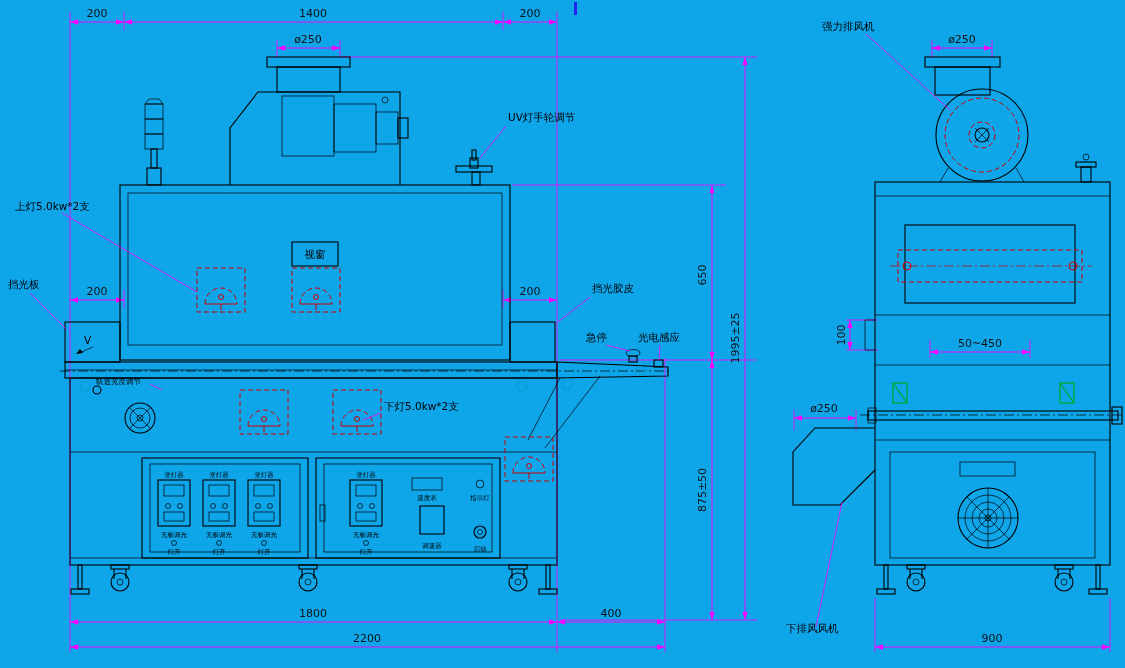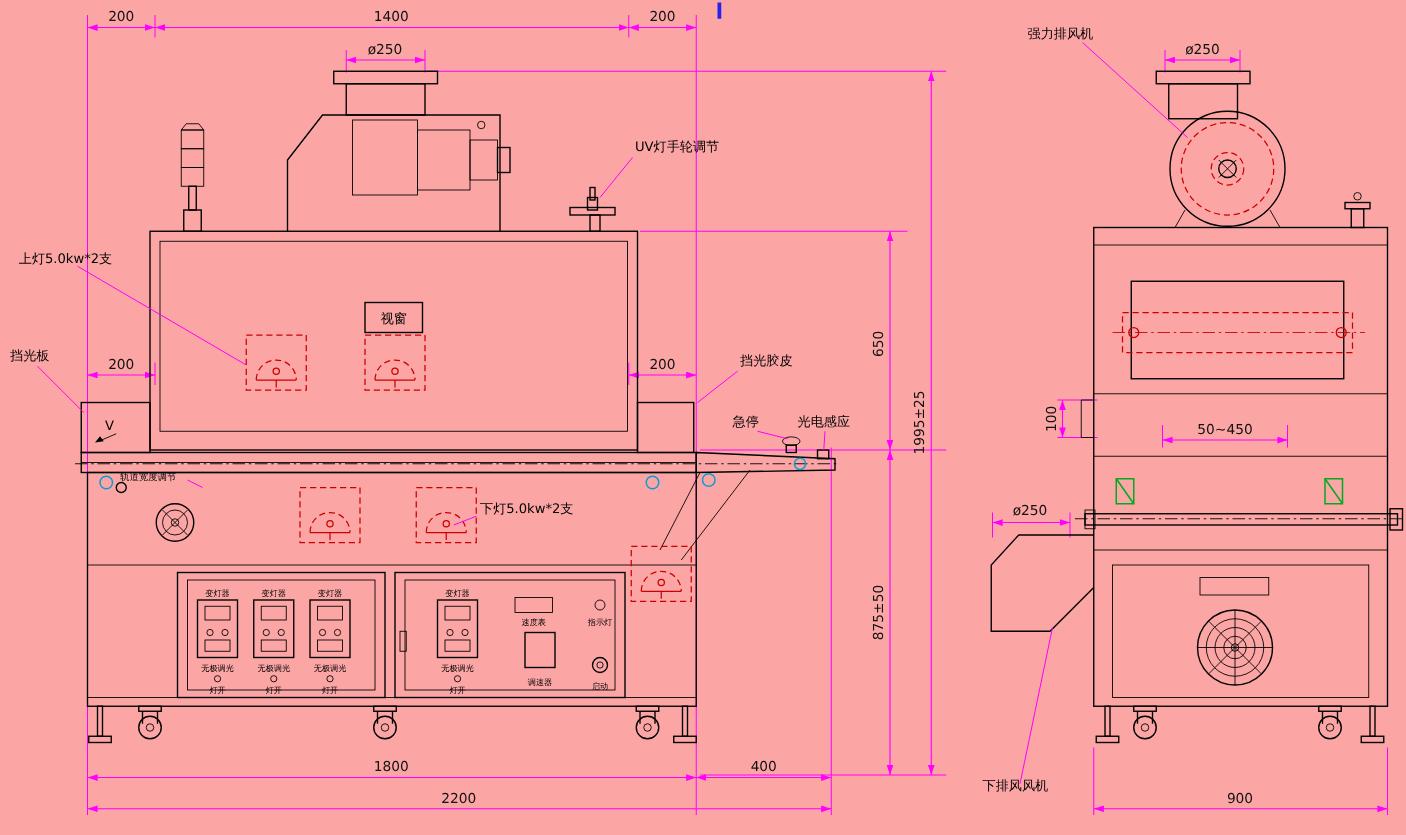--- a/index.html
+++ b/index.html
@@ -1,16 +1,16 @@
 <!DOCTYPE html>
 <html><head>
 <meta charset="utf-8">
 <style>
   html,body{margin:0;padding:0;background:#ffffff;}
-  #stage{position:relative;width:1125px;height:668px;background:#fca5a5;overflow:hidden;}
+  #stage{position:relative;width:1125px;height:668px;background:#0ea5e9;overflow:hidden;}
   svg text{font-family:"DejaVu Sans", sans-serif;}
   .dimtxt{font-size:11px;fill:#111;}
   .lbl{font-size:10.5px;fill:#000;}
   .tiny{font-size:6.5px;fill:#000;}
   .dim{stroke:#ff00ff;stroke-width:0.9;fill:none;}
   .ext{stroke:#ff00ff;stroke-width:0.8;fill:none;}
   .ldr{stroke:#ff00ff;stroke-width:0.8;fill:none;}
   .blk{stroke:#000;fill:none;stroke-width:1.1;}
   .blkthin{stroke:#000;fill:none;stroke-width:0.7;}
   .red{stroke:#cc0000;fill:none;stroke-width:1;stroke-dasharray:5 3;}

